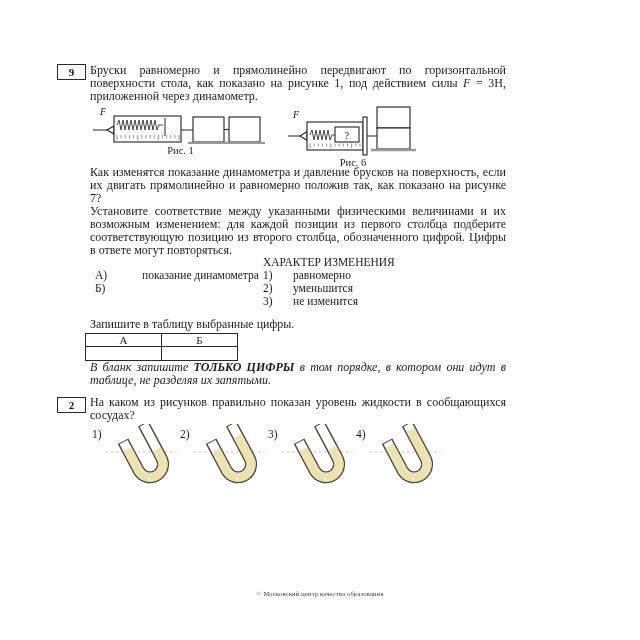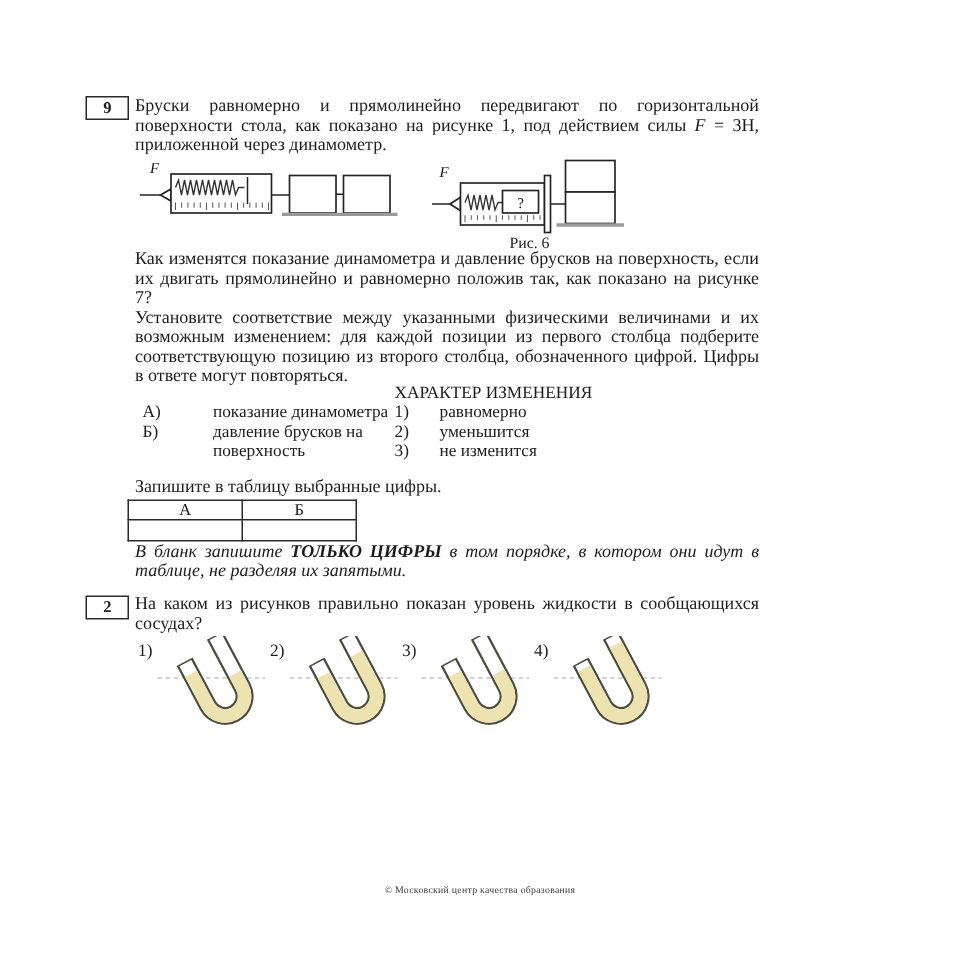--- a/index.html
+++ b/index.html
@@ -86,20 +86,21 @@
           <line x1="77.73333333333333" x2="77.73333333333333" y1="29" y2="32.5" stroke="#444" stroke-width="0.6"></line>
           <line x1="81.86666666666667" x2="81.86666666666667" y1="29" y2="32.5" stroke="#444" stroke-width="0.6"></line>
           <line x1="86" x2="86" y1="29" y2="34" stroke="#444" stroke-width="0.6"></line>
         </g>
       <line class="fline" x1="88" y1="24" x2="100" y2="24"></line>
       <rect class="frect" x="100" y="11" width="31" height="25"></rect>
       <line class="fline" x1="131" y1="23.5" x2="136" y2="23.5"></line>
       <rect class="frect" x="136" y="11" width="31" height="25"></rect>
       <line class="ground" x1="95" y1="37" x2="172" y2="37"></line>
     </svg>
+    <div class="figcap" style="width:175px">Рис. 1</div>
   </div>
 
   <div class="fig" style="left:198px; top:0px">
     <svg id="fig2" width="130" height="52" viewBox="0 0 130 52">
       <text class="flab" x="5" y="14">F</text>
       <line class="fline" x1="0" y1="32" x2="12" y2="32"></line>
       <polygon class="frect" points="12,32 19,27.5 19,36.5"></polygon>
       <rect class="frect" x="19" y="18" width="56" height="28"></rect>
       <polyline class="spring" points="22,31 24,26 26,36 28,26 30,36 32,26 34,36 36,26 38,36 40,26 42,36 44,31 47,31"></polyline>
       <rect class="frect" x="47" y="23" width="24" height="15"></rect>
@@ -137,21 +138,20 @@
     <span class="mh2">ХАРАКТЕР ИЗМЕНЕНИЯ</span>
   </div>
   <div class="mrow" style="top:13px">
     <span class="mkey1">А)</span>
     <span class="mtxt1">показание динамометра</span>
     <span class="mkey2">1)</span>
     <span class="mtxt2">равномерно</span>
   </div>
   <div class="mrow" style="top:26px; height:26px">
     <span class="mkey1">Б)</span>
-    <span class="mtxt1">давление брусков на поверхность</span>
     <span class="mkey2">2)</span>
     <span class="mtxt2">уменьшится</span>
   </div>
   <div class="mrow" style="top:39px">
     <span class="mkey2">3)</span>
     <span class="mtxt2">не изменится</span>
   </div>
 </div>
 
 <div class="para" style="top:318px">Запишите в таблицу выбранные цифры.</div>

